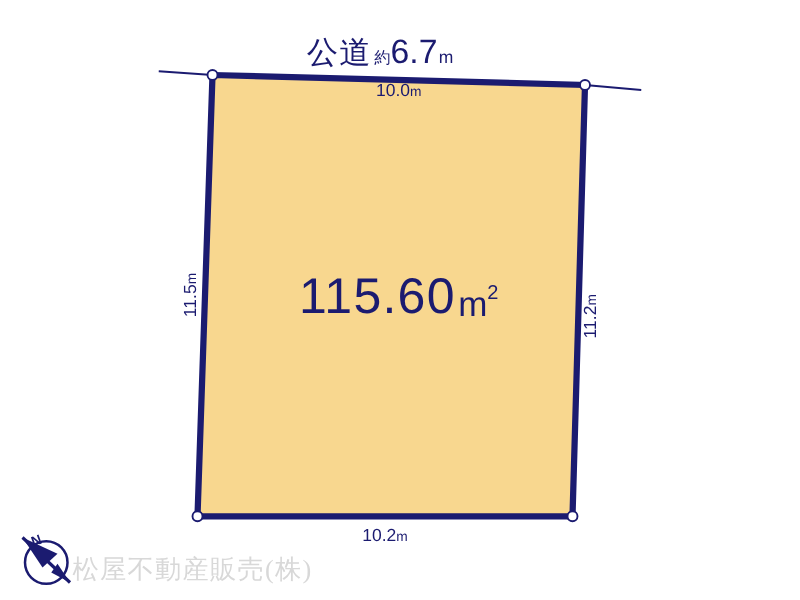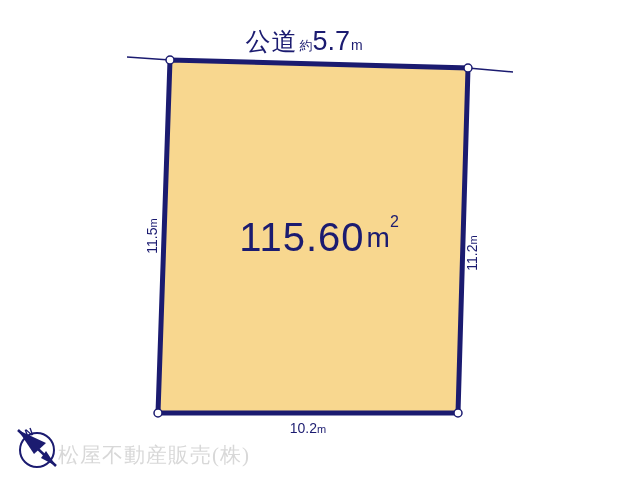--- a/index.html
+++ b/index.html
@@ -35,21 +35,21 @@
     transform:rotate(-90deg);
   }
   .dim-right{
     left:437px;top:245px;width:70px;text-align:center;
     transform:rotate(-90deg);
   }
 
   
   .area-label{
     left:170px;top:215px;width:298px;
-    display:flex;justify-content:center;align-items:center;
+    display:flex;justify-content:center;align-items:flex-end;
     color:#1b1b70;
   }
   .area-value{font-size:40px;letter-spacing:1px;}
   .area-unit{font-size:28px;margin-left:2px;}
   .area-sup{font-size:16px;position:relative;top:-16px;}
 
   
   .company-label{
     left:58px;top:441px;
     font-size:21px;letter-spacing:1px;
@@ -79,24 +79,27 @@
       <line x1="56" y1="466" x2="18" y2="430" stroke="#1b1b70" stroke-width="2.5"></line>
       <polygon points="18,430 46,443 34,454" fill="#1b1b70"></polygon>
       <polygon points="56,466 46,451 41,458" fill="#1b1b70"></polygon>
       <text x="25" y="436" font-size="11" font-weight="bold" fill="#1b1b70" transform="rotate(-20 29 432)">N</text>
     </g>
   </svg>
 
   <div class="label road-label">
     <span class="road-name">公道</span>
     <span class="road-approx">約</span>
-    <span class="road-value">5.7</span>
+    <span class="road-value">6.7</span>
     <span class="road-unit">m</span>
   </div>
 
+  <div class="label dim dim-top">
+    <span>10.0</span><span class="unit">m</span>
+  </div>
 
   <div class="label dim dim-left">
     <span>11.5</span><span class="unit">m</span>
   </div>
 
   <div class="label dim dim-right">
     <span>11.2</span><span class="unit">m</span>
   </div>
 
   <div class="label dim dim-bottom">

